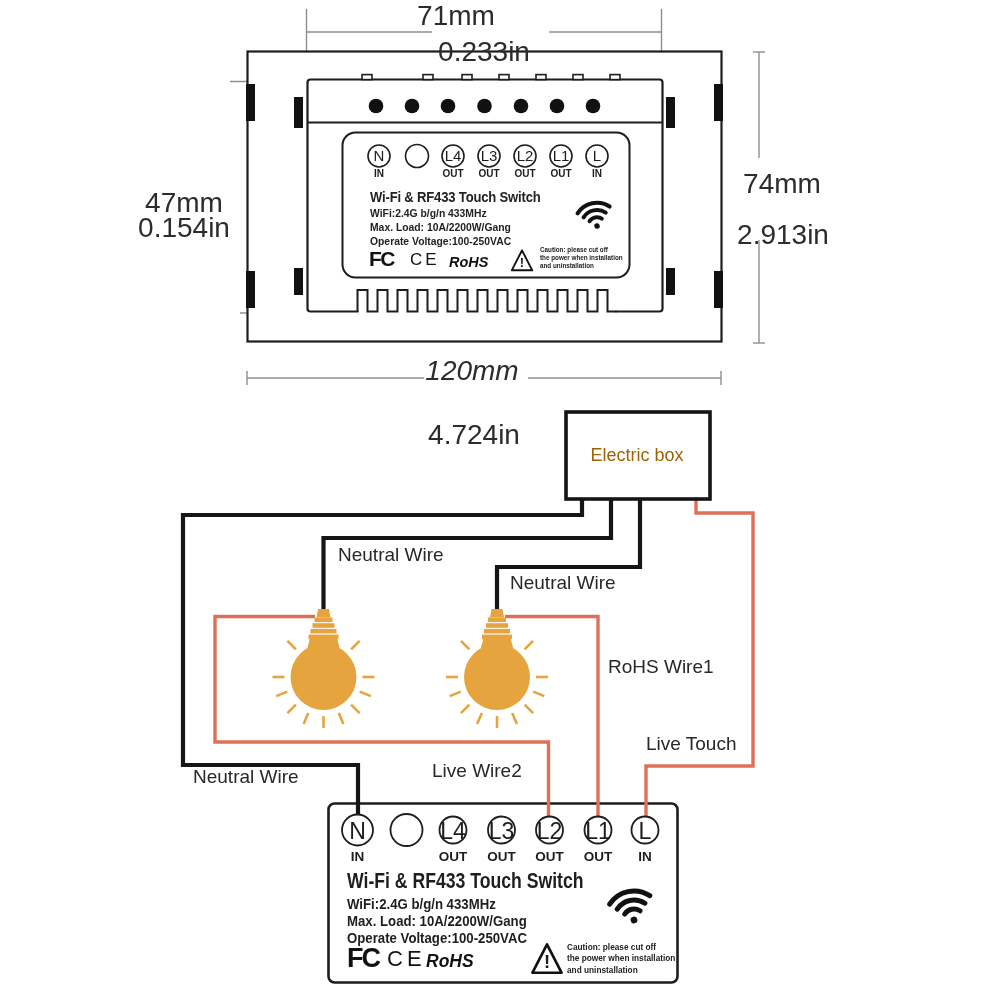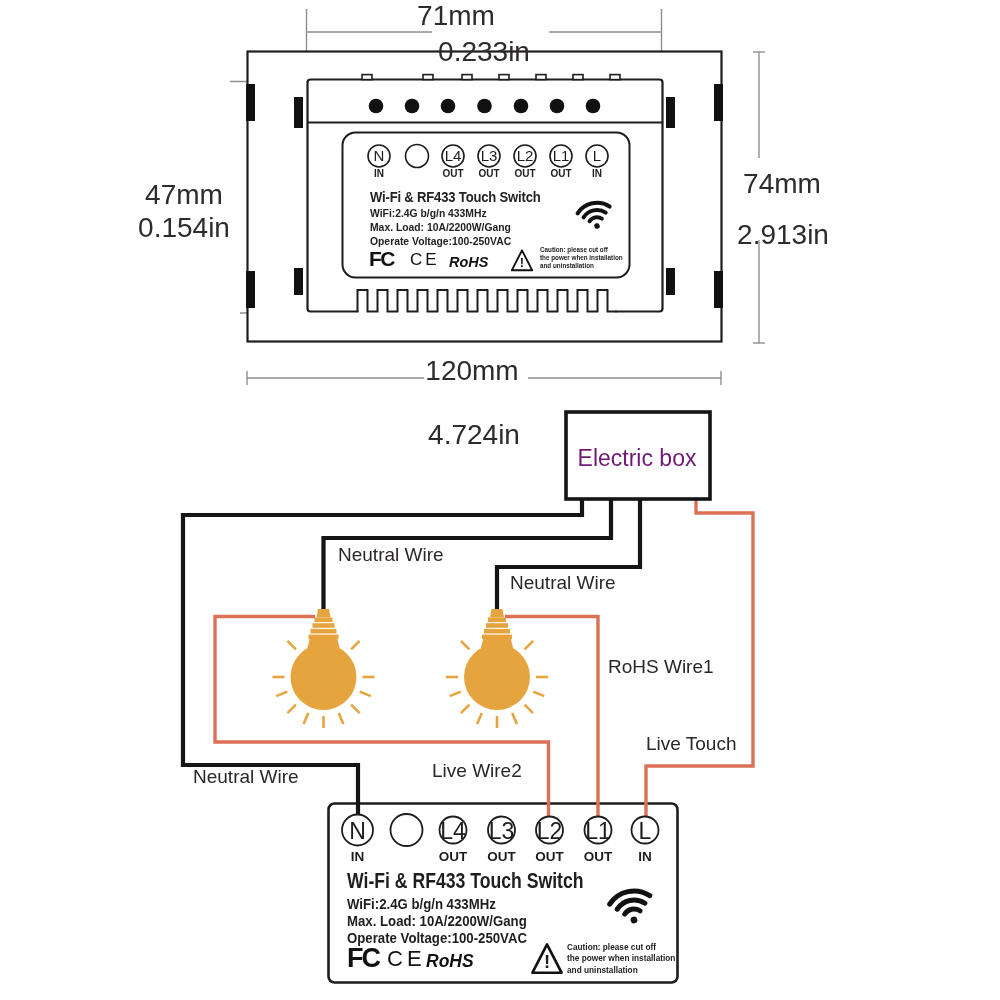--- a/index.html
+++ b/index.html
@@ -3,21 +3,21 @@
 <meta charset="utf-8">
 <style>
   html,body{margin:0;padding:0;background:#ffffff;}
   #canvas{position:relative;width:1000px;height:1000px;background:#fff;overflow:hidden;
           font-family:"Liberation Sans",sans-serif;color:#2b2627;}
   #art{position:absolute;left:0;top:0;}
   .abs{position:absolute;white-space:nowrap;line-height:1.05;}
   .ctr{transform:translateX(-50%);}
   .dim{font-size:28px;color:#2f2b2c;}
   .wire-label{font-size:19px;color:#2b2627;}
-  .ebox-label{font-size:23px;color:#701a75;}
+  .ebox-label{font-size:18px;color:#a16207;}
   .dev-title-top{font-size:15px;font-weight:700;transform:scaleX(.87);transform-origin:left top;letter-spacing:-.2px;color:#222;}
   .dev-spec-top{font-size:11.5px;font-weight:700;transform:scaleX(.9);transform-origin:left top;color:#222;}
   .dev-title-bot{font-size:21.5px;font-weight:700;transform:scaleX(.82);transform-origin:left top;color:#1e1e1e;}
   .dev-spec-bot{font-size:15px;font-weight:700;transform:scaleX(.88);transform-origin:left top;color:#1e1e1e;}
   .fcc-top{font-size:21px;font-weight:900;letter-spacing:-1.5px;color:#111;}
   .ce-top{font-size:17px;font-weight:400;letter-spacing:3px;color:#111;}
   .rohs-top{font-size:14.5px;font-weight:700;font-style:italic;color:#111;}
   .fcc-bot{font-size:27px;font-weight:900;letter-spacing:-2px;color:#111;}
   .ce-bot{font-size:22px;font-weight:400;letter-spacing:4px;color:#111;}
   .rohs-bot{font-size:17.5px;font-weight:700;font-style:italic;color:#111;}
@@ -193,25 +193,25 @@
     <text class="ts-bot" x="549.5" y="860.5">OUT</text>
     <text class="ts-bot" x="598" y="860.5">OUT</text>
     <text class="ts-bot" x="645" y="860.5">IN</text>
   </g>
   <use href="#wifi" transform="translate(634,920) rotate(-12)"></use>
   <use href="#warn" transform="translate(547,959.5) scale(1.32)"></use>
 </svg>
 
 <div class="abs dim ctr" style="left:456px;top:1px;">71mm</div>
 <div class="abs dim ctr" style="left:484px;top:37px;text-align:right;">0.233in</div>
-<div class="abs dim ctr" style="left:184px;top:180px;">47mm</div>
+<div class="abs dim ctr" style="left:184px;top:188px;">47mm</div>
 <div class="abs dim ctr" style="left:184px;top:213px;">0.154in</div>
 <div class="abs dim ctr" style="left:782px;top:169px;">74mm</div>
 <div class="abs dim ctr" style="left:783px;top:200px;margin-top:20px;">2.913in</div>
-<div class="abs dim ctr" style="left:472px;top:356px;">120mm</div>
+<div class="abs dim ctr" style="left:472px;top:356px;font-style:italic;">120mm</div>
 <div class="abs dim ctr" style="left:474px;top:400px;margin-top:20px;">4.724in</div>
 
 <div class="abs dev-title-top" style="left:370px;top:189px;">Wi-Fi &amp; RF433 Touch Switch</div>
 <div class="abs dev-spec-top" style="left:370px;top:207px;">WiFi:2.4G b/g/n 433MHz</div>
 <div class="abs dev-spec-top" style="left:370px;top:221px;">Max. Load: 10A/2200W/Gang</div>
 <div class="abs dev-spec-top" style="left:370px;top:235px;">Operate Voltage:100-250VAC</div>
 <div class="abs fcc-top" style="left:369px;top:248px;">FC</div>
 <div class="abs ce-top" style="left:410px;top:251px;">CE</div>
 <div class="abs rohs-top" style="left:449px;top:255px;">RoHS</div>
 <div class="abs caution-top" style="left:540px;top:246px;">

